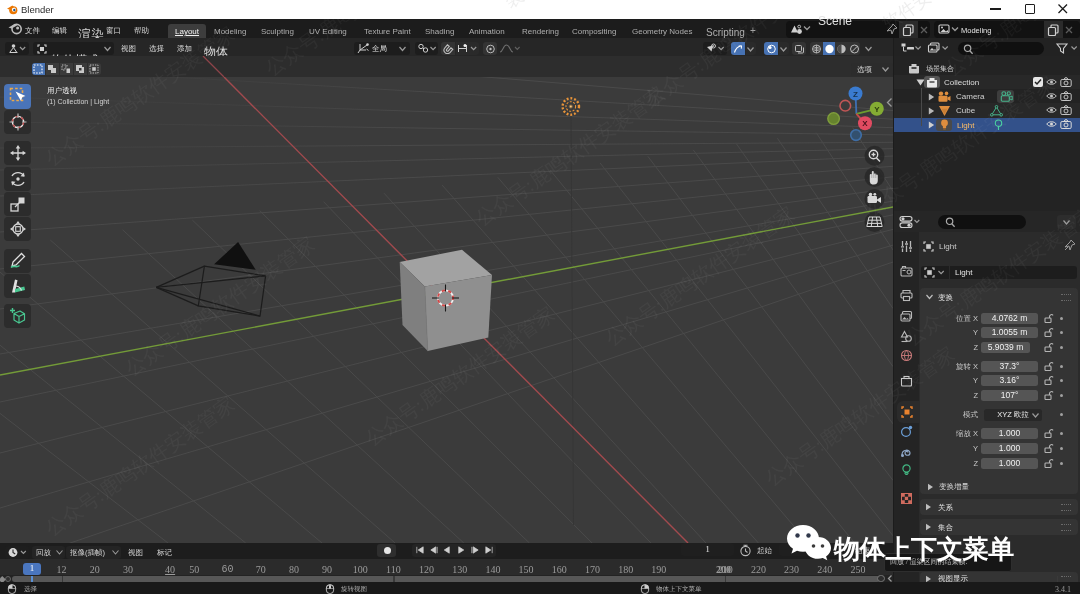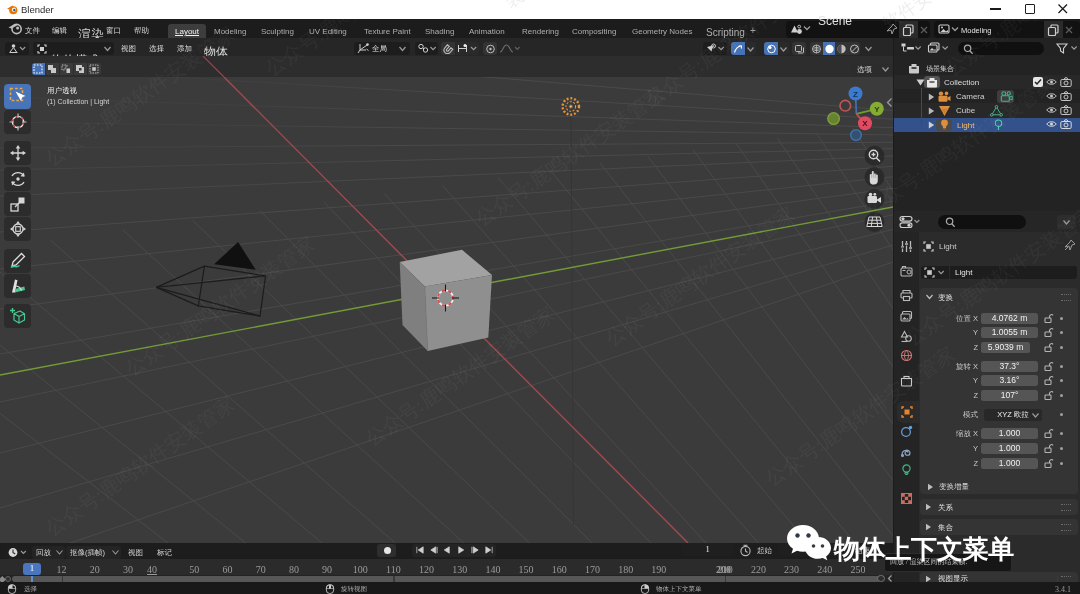--- a/index.html
+++ b/index.html
@@ -799,23 +799,23 @@
     <circle cx="6.5" cy="7" r="4.6" fill="none" stroke="#b9b9b9" stroke-width="1.1"></circle>
     <path d="M6.5 4.5 V7 l2 1.5 M4.5 1.2 h4 M6.5 1.2 v1.4" stroke="#b9b9b9" stroke-width="1.1" fill="none"></path>
   </svg>
   <div class="abs txt" style="left:757px;top:546px;font-size:7.5px;color:#d0d0d0;">起始</div>
   <div class="abs" style="left:779px;top:542.5px;width:72px;height:13.5px;background:#1f1f1f;border-radius:3px;font-size:8.5px;color:#e8e8e8;text-align:center;line-height:13.5px;">1</div>
   <div class="abs txt" style="left:855px;top:546px;font-size:7.5px;color:#d0d0d0;">结束</div>
 
   <div class="abs txt" style="left:47.6px;top:563.5px;width:28px;text-align:center;font-size:10px;color:#9b9b9b;">12</div>
   <div class="abs txt" style="left:80.8px;top:563.5px;width:28px;text-align:center;font-size:10px;color:#9b9b9b;">20</div>
   <div class="abs txt" style="left:114.0px;top:563.5px;width:28px;text-align:center;font-size:10px;color:#9b9b9b;">30</div>
-  <div class="abs txt" style="left:147.1px;top:563.5px;width:28px;text-align:left;font-size:10px;color:#9b9b9b;text-decoration:underline;">40</div>
+  <div class="abs txt" style="left:147.1px;top:563.5px;width:28px;text-align:right;font-size:10px;color:#9b9b9b;text-decoration:underline;">40</div>
   <div class="abs txt" style="left:180.3px;top:563.5px;width:28px;text-align:center;font-size:10px;color:#9b9b9b;">50</div>
-  <div class="abs txt" style="left:213.5px;top:563.5px;width:28px;text-align:center;font-size:10px;color:#9b9b9b;">60</div>
+  <div class="abs txt" style="left:213.5px;top:563.5px;width:28px;text-align:center;font-size:10px;color:#9b9b9b;font-family:Liberation Mono, monospace;">60</div>
   <div class="abs txt" style="left:246.7px;top:563.5px;width:28px;text-align:center;font-size:10px;color:#9b9b9b;">70</div>
   <div class="abs txt" style="left:279.9px;top:563.5px;width:28px;text-align:center;font-size:10px;color:#9b9b9b;">80</div>
   <div class="abs txt" style="left:313.0px;top:563.5px;width:28px;text-align:center;font-size:10px;color:#9b9b9b;">90</div>
   <div class="abs txt" style="left:346.2px;top:563.5px;width:28px;text-align:center;font-size:10px;color:#9b9b9b;">100</div>
   <div class="abs txt" style="left:379.4px;top:563.5px;width:28px;text-align:center;font-size:10px;color:#9b9b9b;">110</div>
   <div class="abs txt" style="left:412.6px;top:563.5px;width:28px;text-align:center;font-size:10px;color:#9b9b9b;">120</div>
   <div class="abs txt" style="left:445.8px;top:563.5px;width:28px;text-align:center;font-size:10px;color:#9b9b9b;">130</div>
   <div class="abs txt" style="left:478.9px;top:563.5px;width:28px;text-align:center;font-size:10px;color:#9b9b9b;">140</div>
   <div class="abs txt" style="left:512.1px;top:563.5px;width:28px;text-align:center;font-size:10px;color:#9b9b9b;">150</div>
   <div class="abs txt" style="left:545.3px;top:563.5px;width:28px;text-align:center;font-size:10px;color:#9b9b9b;">160</div>

